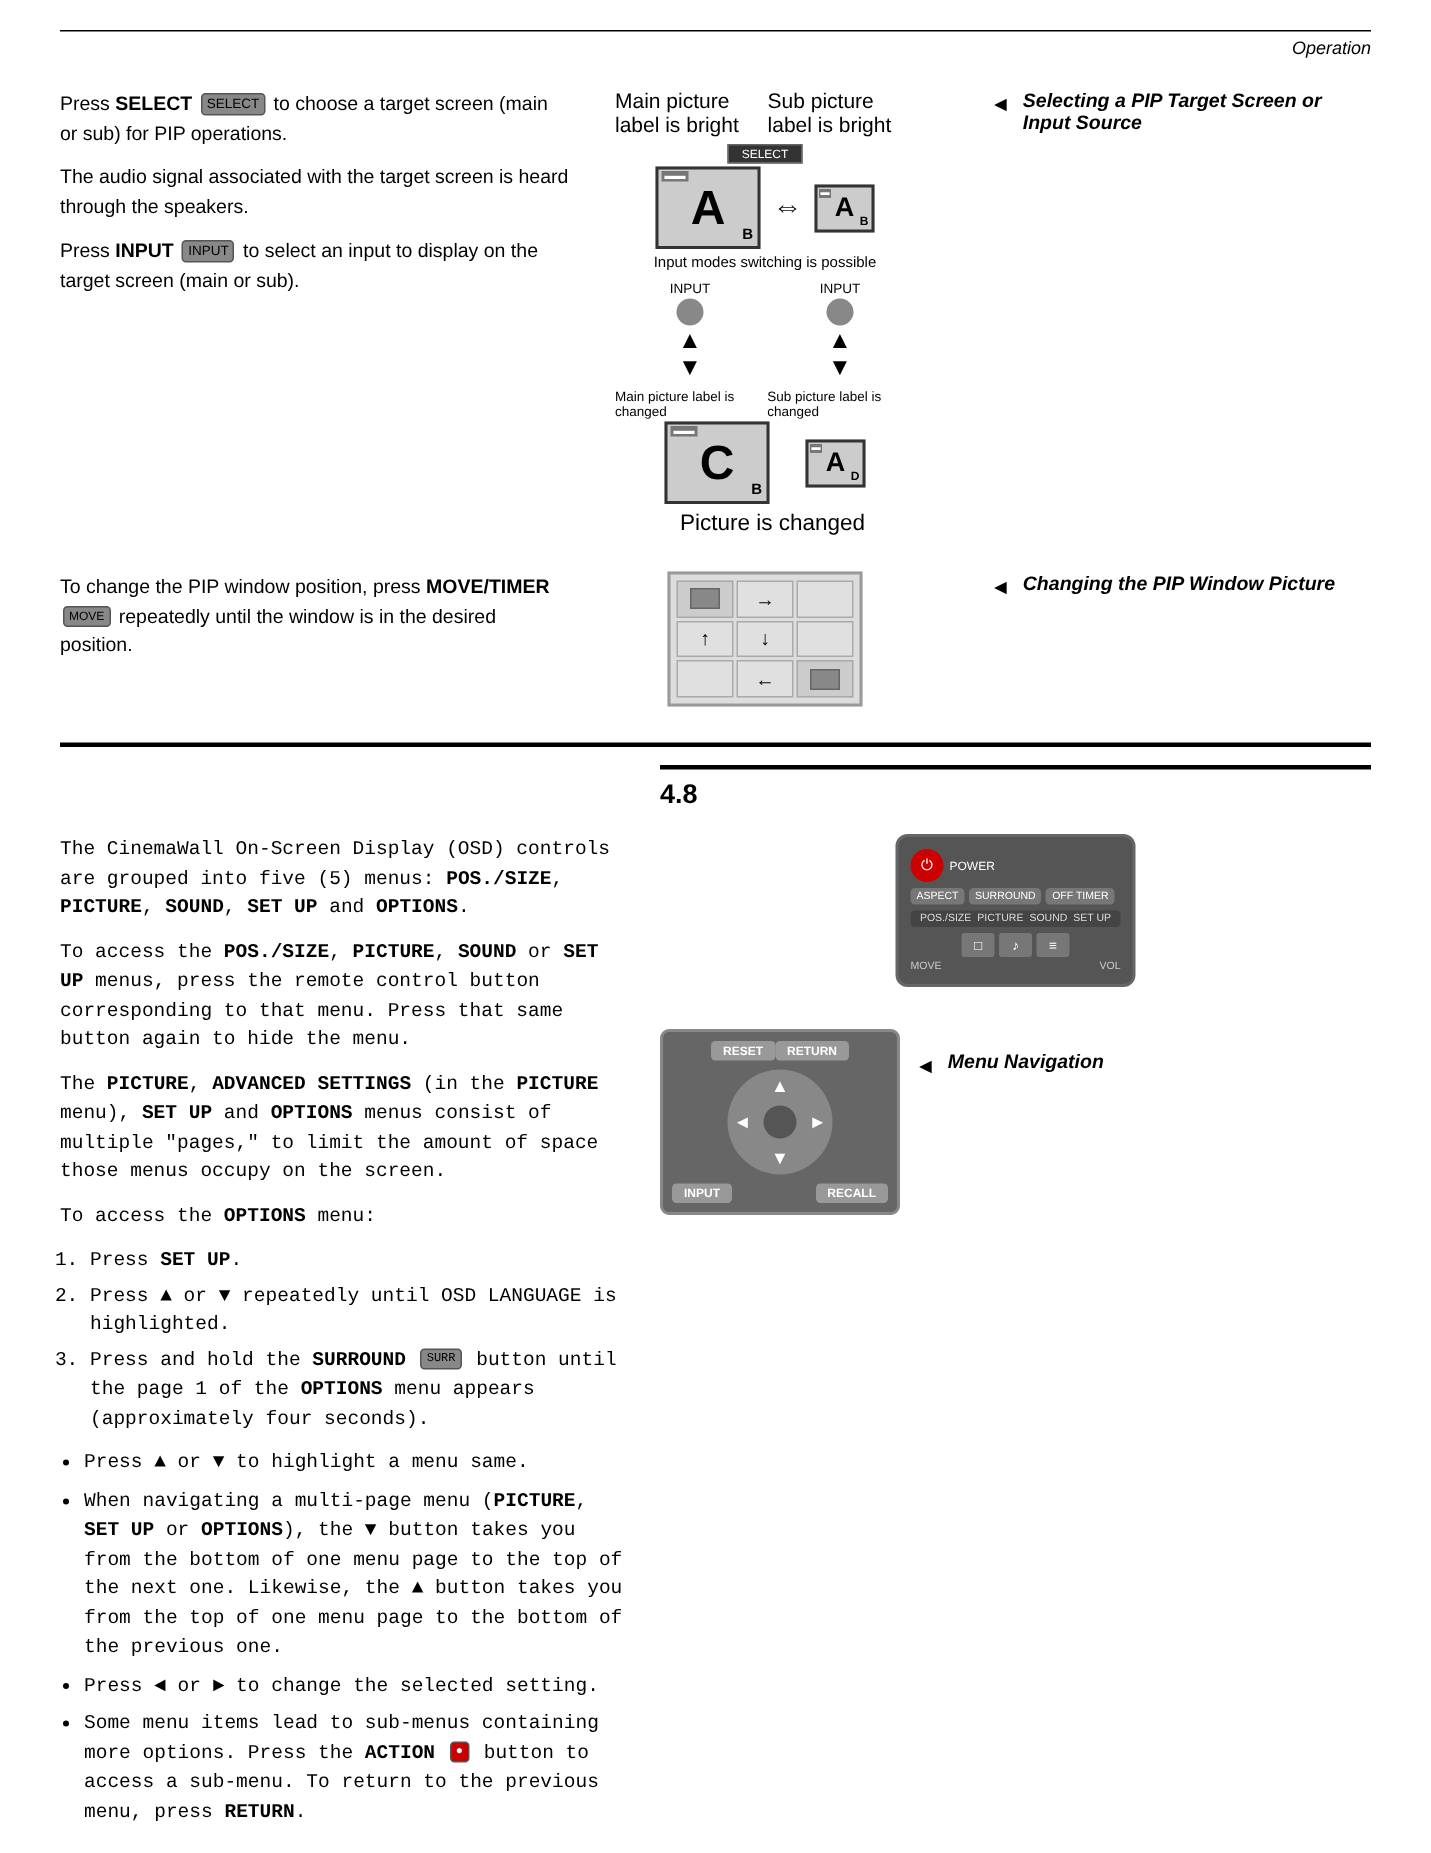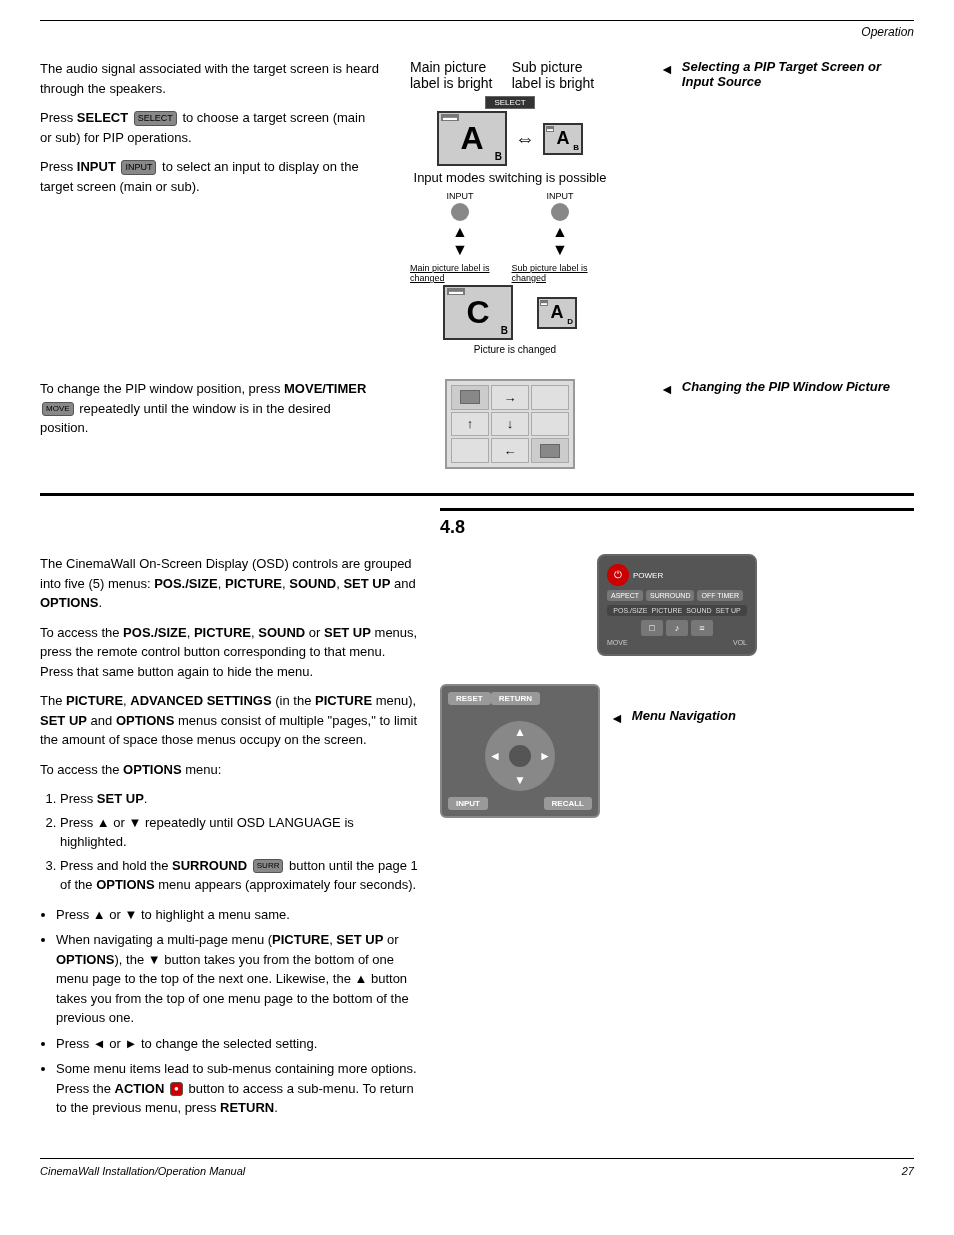--- a/index.html
+++ b/index.html
@@ -152,20 +152,21 @@
     }
 
     .body-section {
       display: flex;
       gap: 20px;
       margin-bottom: 16px;
     }
 
     .body-left {
       flex: 0 0 380px;
+      font-family: Liberation Mono, monospace;
     }
 
     .body-right {
       flex: 1;
     }
 
     .para {
       margin-bottom: 10px;
       line-height: 1.5;
     }
@@ -197,22 +198,22 @@
       border-radius: 6px;
       background: #666;
       width: 160px;
       padding: 6px;
       color: #fff;
       font-size: 9px;
     }
 
     .nav-top-row {
       display: flex;
-      justify-content: flex-start;
-      margin-bottom: 16px;
+      justify-content: center;
+      margin-bottom: 6px;
     }
 
     .nav-top-btn {
       background: #999;
       border-radius: 3px;
       padding: 2px 8px;
       font-size: 8px;
       color: #fff;
       font-weight: bold;
     }
@@ -292,24 +293,24 @@
 <body>
 
 <div class="header-line">
   <span>Operation</span>
 </div>
 
 <div class="section">
 
   <div class="section-left">
     <p class="para">
+      Press <b>SELECT</b> <span class="inline-icon">SELECT</span> to choose a target screen (main or sub) for PIP operations.
+    </p>
+    <p class="para">
       The audio signal associated with the target screen is heard through the speakers.
-    </p>
-    <p class="para">
-      Press <b>SELECT</b> <span class="inline-icon">SELECT</span> to choose a target screen (main or sub) for PIP operations.
     </p>
     <p class="para">
       Press <b>INPUT</b> <span class="inline-icon">INPUT</span> to select an input to display on the target screen (main or sub).
     </p>
   </div>
 
   <div class="section-center">
 
     <div style="display:flex; justify-content:space-between; width:200px; font-size:14px; margin-bottom:2px;">
       <span>Main picture label is bright</span>
@@ -328,56 +329,56 @@
       </div>
       <div style="font-size:20px; display:flex; flex-direction:column; align-items:center;">
         <span>⇔</span>
       </div>
       <div class="screen-box screen-small">
         <span style="position:absolute;top:1px;left:1px;background:#777;color:#fff;font-size:6px;padding:0 1px;">▬</span>
         <span style="font-size:18px;font-weight:bold;">A</span>
         <span style="position:absolute;bottom:1px;right:2px;font-size:8px;font-weight:bold;">B</span>
       </div>
     </div>
-    <div style="font-size:13px; text-align:center; margin-bottom:6px;">Input modes switching is possible</div>
+    <div style="font-size:10px; text-align:center; margin-bottom:6px;">Input modes switching is possible</div>
 
     <div style="display:flex; justify-content:space-around; width:200px; margin-bottom:4px;">
       <div style="display:flex; flex-direction:column; align-items:center; font-size:9px;">
         <span>INPUT</span>
         <div style="background:#888;border-radius:50%;width:18px;height:18px;display:flex;align-items:center;justify-content:center;margin:2px 0;"></div>
         <span style="font-size:16px;">▲</span>
         <span style="font-size:16px;">▼</span>
       </div>
       <div style="display:flex; flex-direction:column; align-items:center; font-size:9px;">
         <span>INPUT</span>
         <div style="background:#888;border-radius:50%;width:18px;height:18px;display:flex;align-items:center;justify-content:center;margin:2px 0;"></div>
         <span style="font-size:16px;">▲</span>
         <span style="font-size:16px;">▼</span>
       </div>
     </div>
 
-    <div style="display:flex; justify-content:center; width:200px; font-size:9px; margin-bottom:2px;text-decoration:underline;">
+    <div style="display:flex; justify-content:center; width:200px; font-size:9px; margin-bottom:2px;">
       <span>Main picture label is changed</span>
       <span>Sub picture label is changed</span>
     </div>
 
     <div style="display:flex; align-items:center; gap:8px; margin-bottom:4px;">
       <div class="screen-box screen-large">
         <span style="position:absolute;top:1px;left:2px;background:#777;color:#fff;font-size:7px;padding:0 2px;">▬▬</span>
         <span style="font-size:32px;font-weight:bold;">C</span>
         <span style="position:absolute;bottom:2px;right:3px;font-size:10px;font-weight:bold;">B</span>
       </div>
       <div style="width:8px;"></div>
       <div class="screen-box screen-small">
         <span style="position:absolute;top:1px;left:1px;background:#777;color:#fff;font-size:6px;padding:0 1px;">▬</span>
         <span style="font-size:18px;font-weight:bold;">A</span>
         <span style="position:absolute;bottom:1px;right:2px;font-size:8px;font-weight:bold;">D</span>
       </div>
     </div>
-    <div style="font-size:10px; text-align:center; padding-left:10px;">Picture is changed</div>
+    <div style="font-size:15px; text-align:center; padding-left:10px;">Picture is changed</div>
   </div>
 
   <div class="section-right">
     <div class="right-label">
       <span class="triangle">◄</span>
       <span>Selecting a PIP Target Screen or Input Source</span>
     </div>
   </div>
 </div>
 

